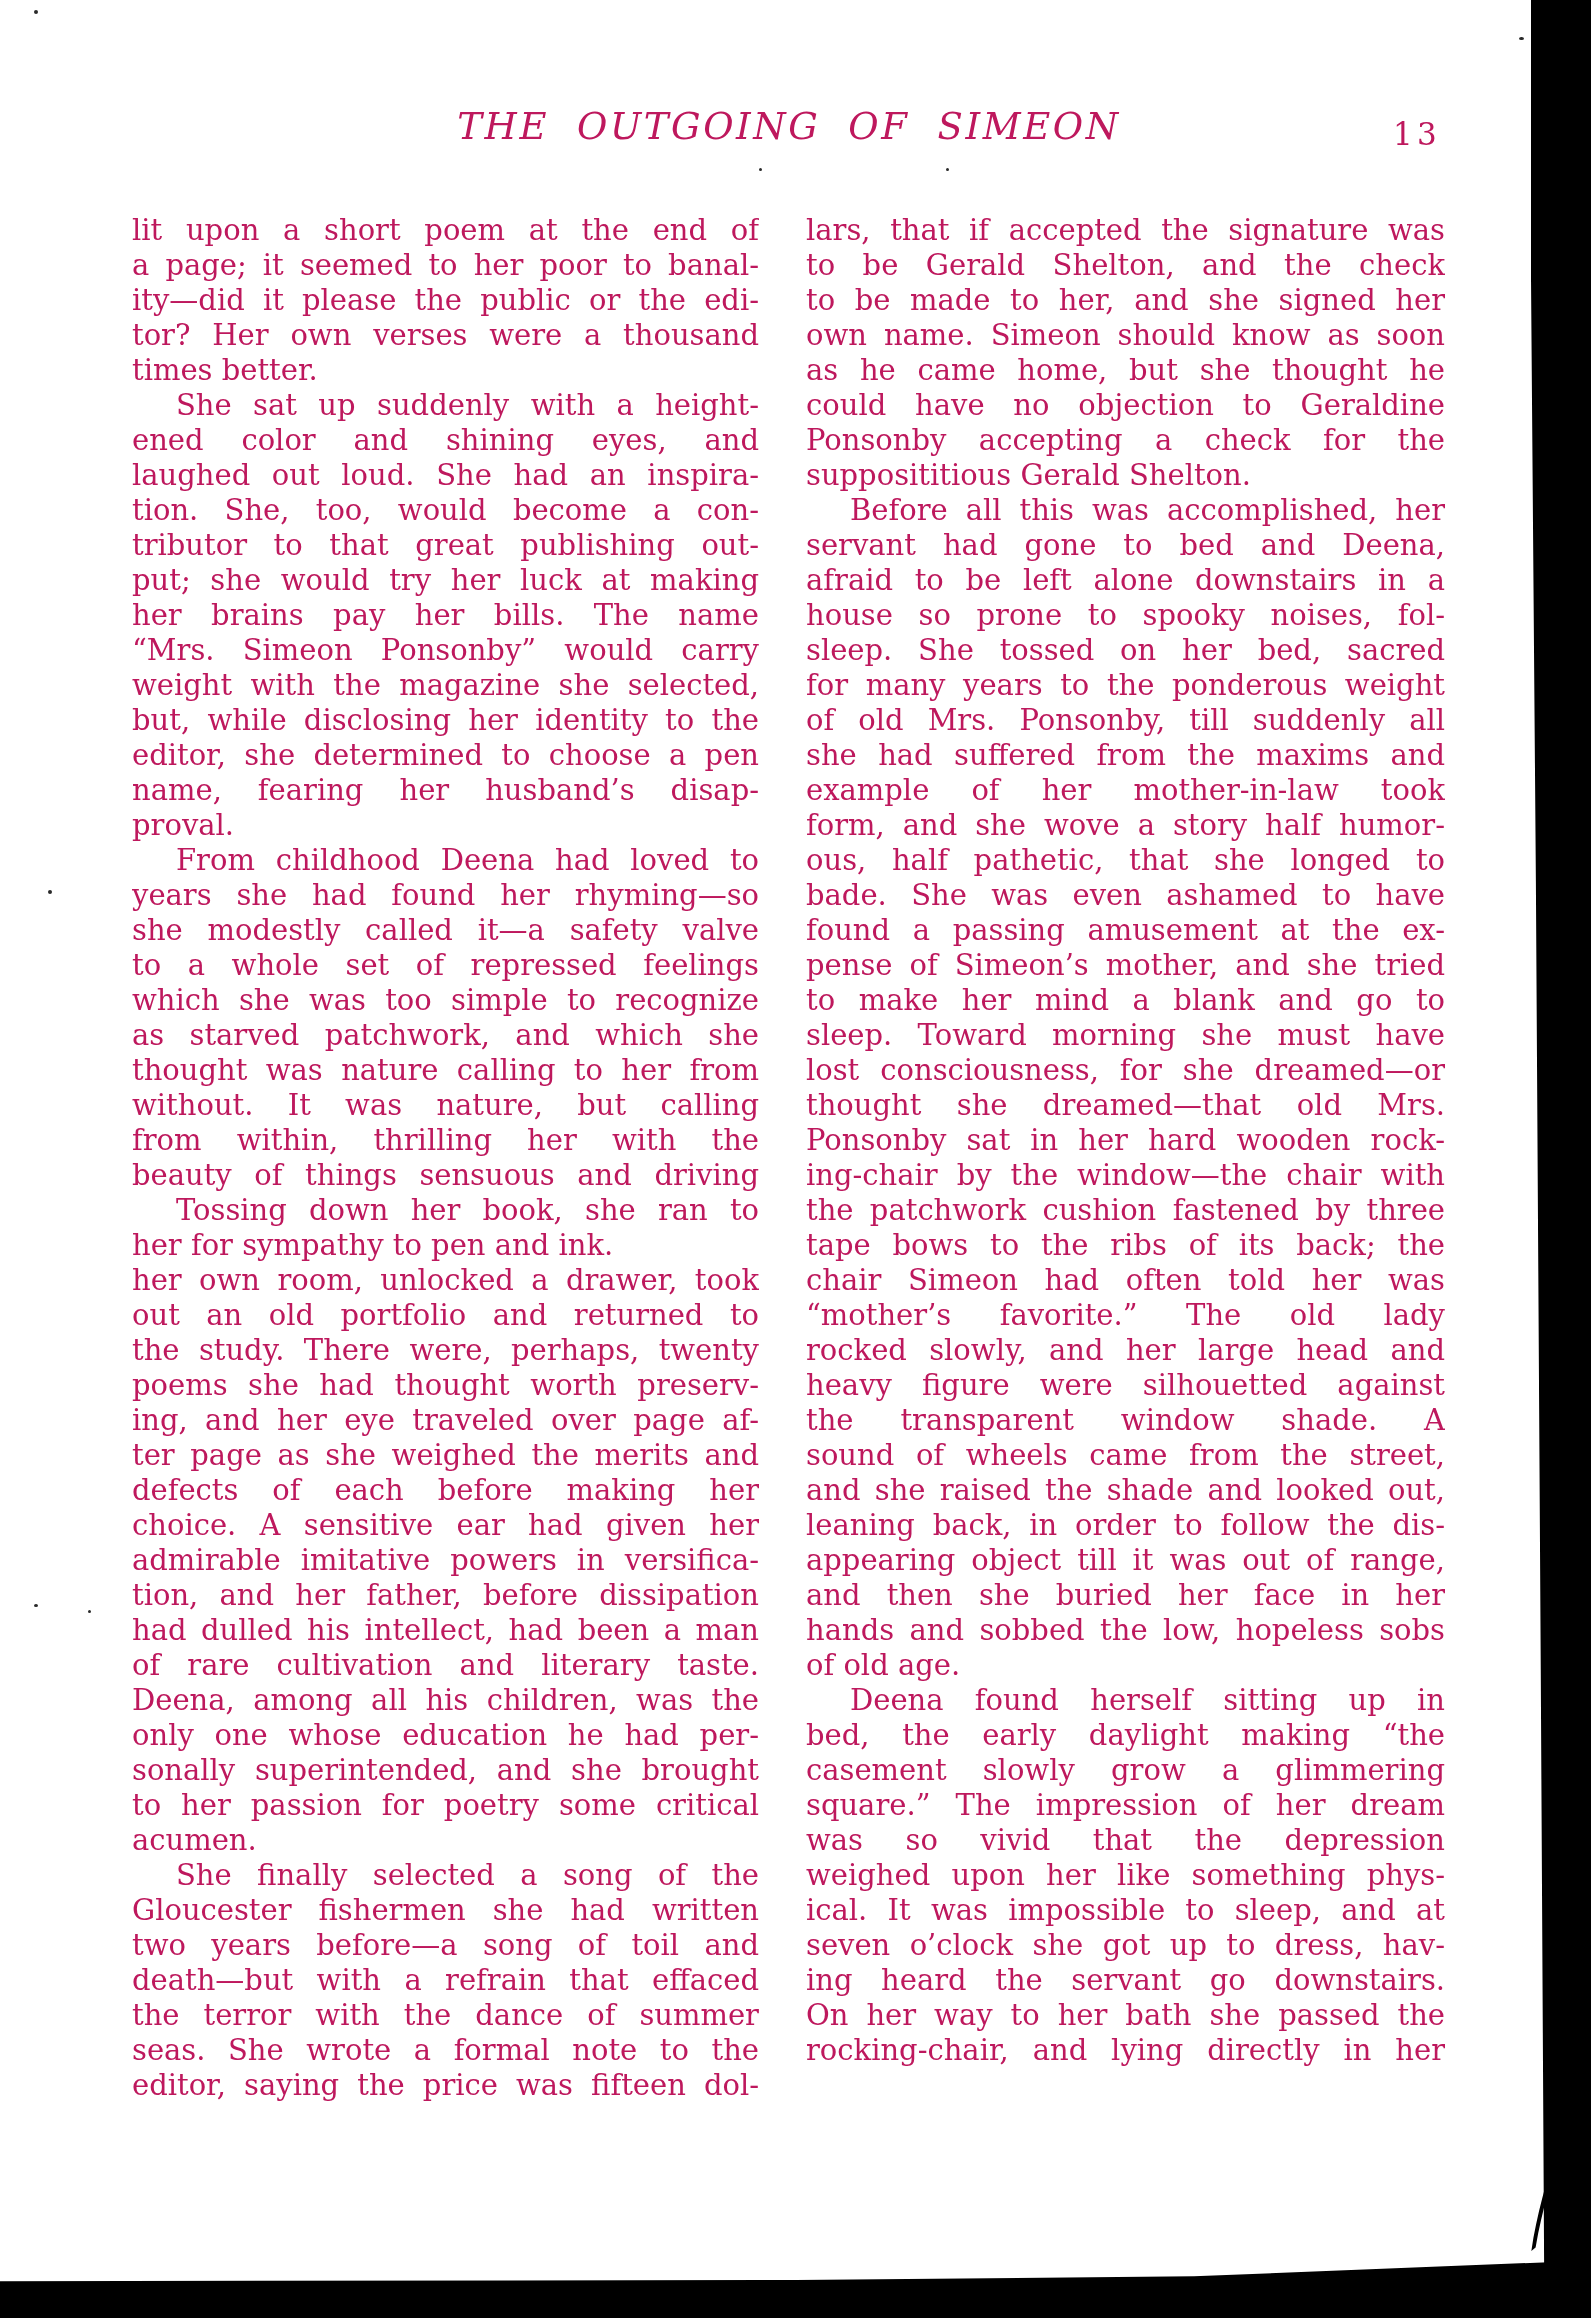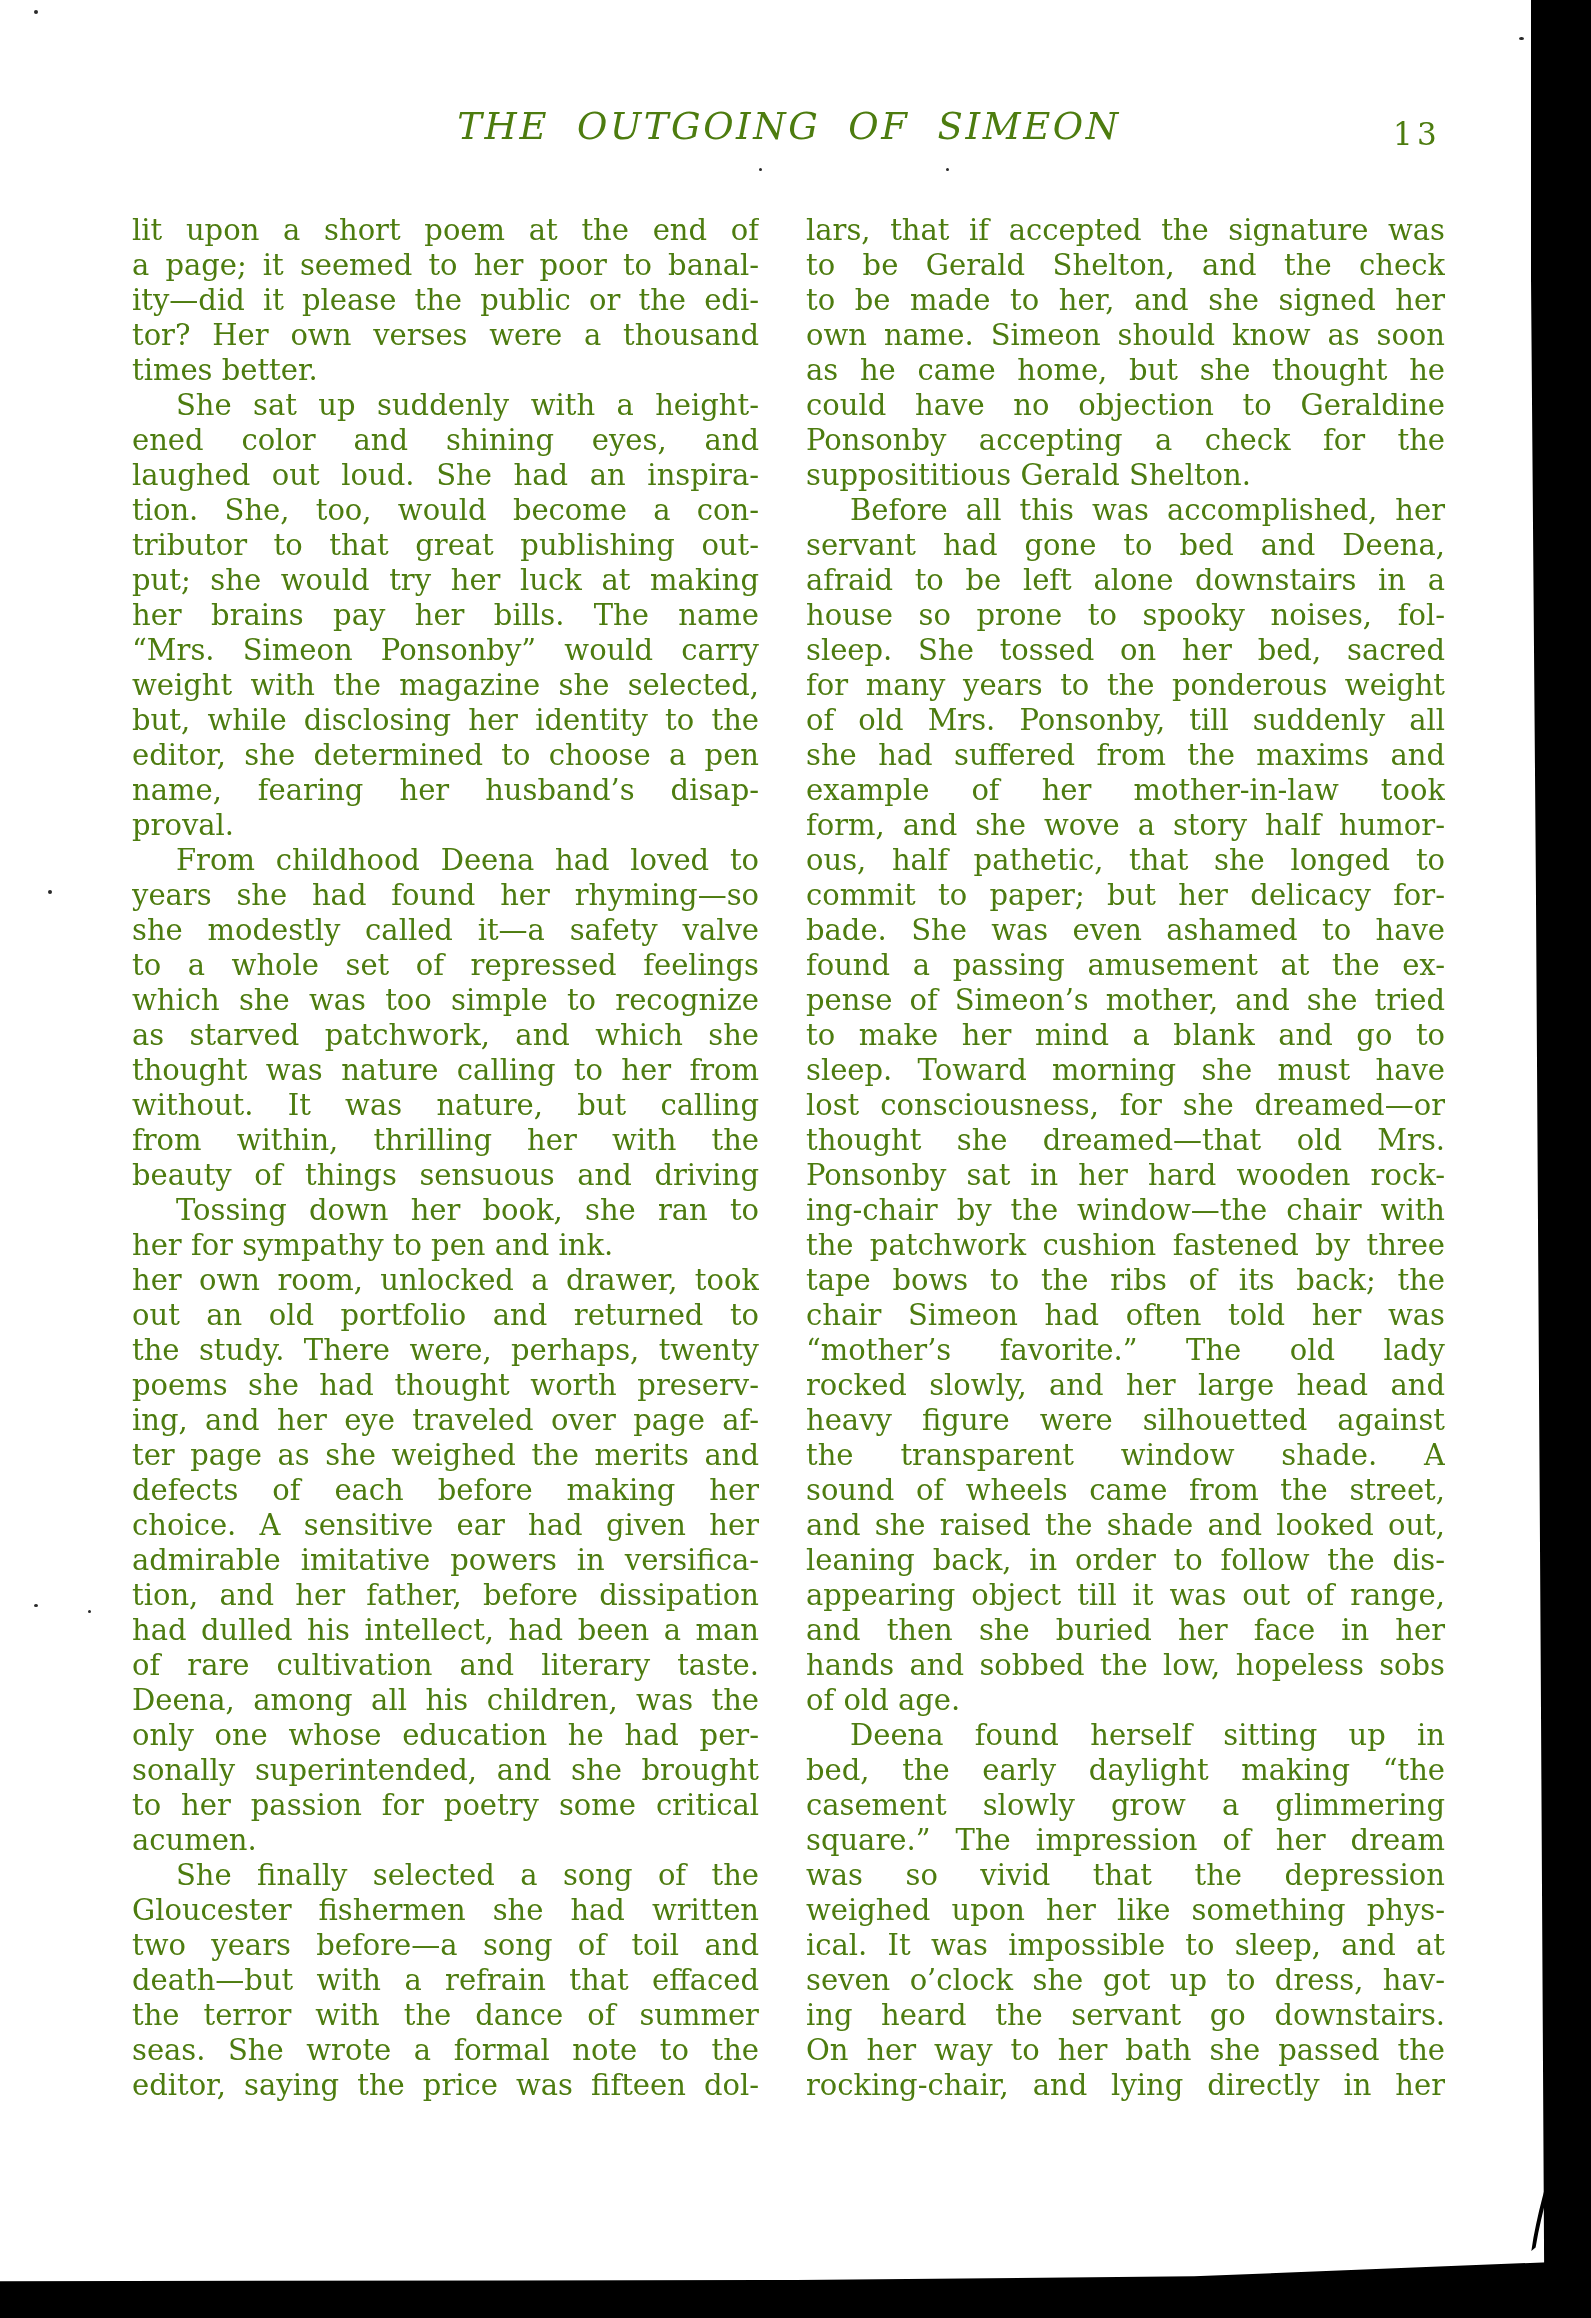--- a/index.html
+++ b/index.html
@@ -2,21 +2,21 @@
 <html style="font-size:13.6px"><head>
 <meta charset="utf-8">
 <style>
   html,body{margin:0;padding:0;background:#222;}
   .page{
     position:relative;
     width:1592px;height:2319px;
     background:#ffffff;
     overflow:hidden;
     font-family:"DejaVu Serif","Liberation Serif",serif;
-    color:#4d7c0f;
+    color:#be185d;
   }
   .running-head{
     position:absolute;left:132px;top:107px;width:1314px;
     text-align:center;
     font-style:italic;
     font-size:37px;line-height:1.1;
     letter-spacing:2.6px;word-spacing:13.6px;
     white-space:nowrap;
   }
   .folio{
@@ -129,21 +129,20 @@
       <div class="line">servant had gone to bed and Deena,</div>
       <div class="line">afraid to be left alone downstairs in a</div>
       <div class="line">house so prone to spooky noises, fol-</div>
       <div class="line">sleep.  She tossed on her bed, sacred</div>
       <div class="line">for many years to the ponderous weight</div>
       <div class="line">of old Mrs. Ponsonby, till suddenly all</div>
       <div class="line">she had suffered from the maxims and</div>
       <div class="line">example of her mother-in-law took</div>
       <div class="line">form, and she wove a story half humor-</div>
       <div class="line">ous, half pathetic, that she longed to</div>
-      <div class="line">commit to paper; but her delicacy for-</div>
       <div class="line">bade.  She was even ashamed to have</div>
       <div class="line">found a passing amusement at the ex-</div>
       <div class="line">pense of Simeon’s mother, and she tried</div>
       <div class="line">to make her mind a blank and go to</div>
       <div class="line">sleep.  Toward morning she must have</div>
       <div class="line">lost consciousness, for she dreamed—or</div>
       <div class="line">thought she dreamed—that old Mrs.</div>
       <div class="line">Ponsonby sat in her hard wooden rock-</div>
       <div class="line">ing-chair by the window—the chair with</div>
       <div class="line">the patchwork cushion fastened by three</div>

